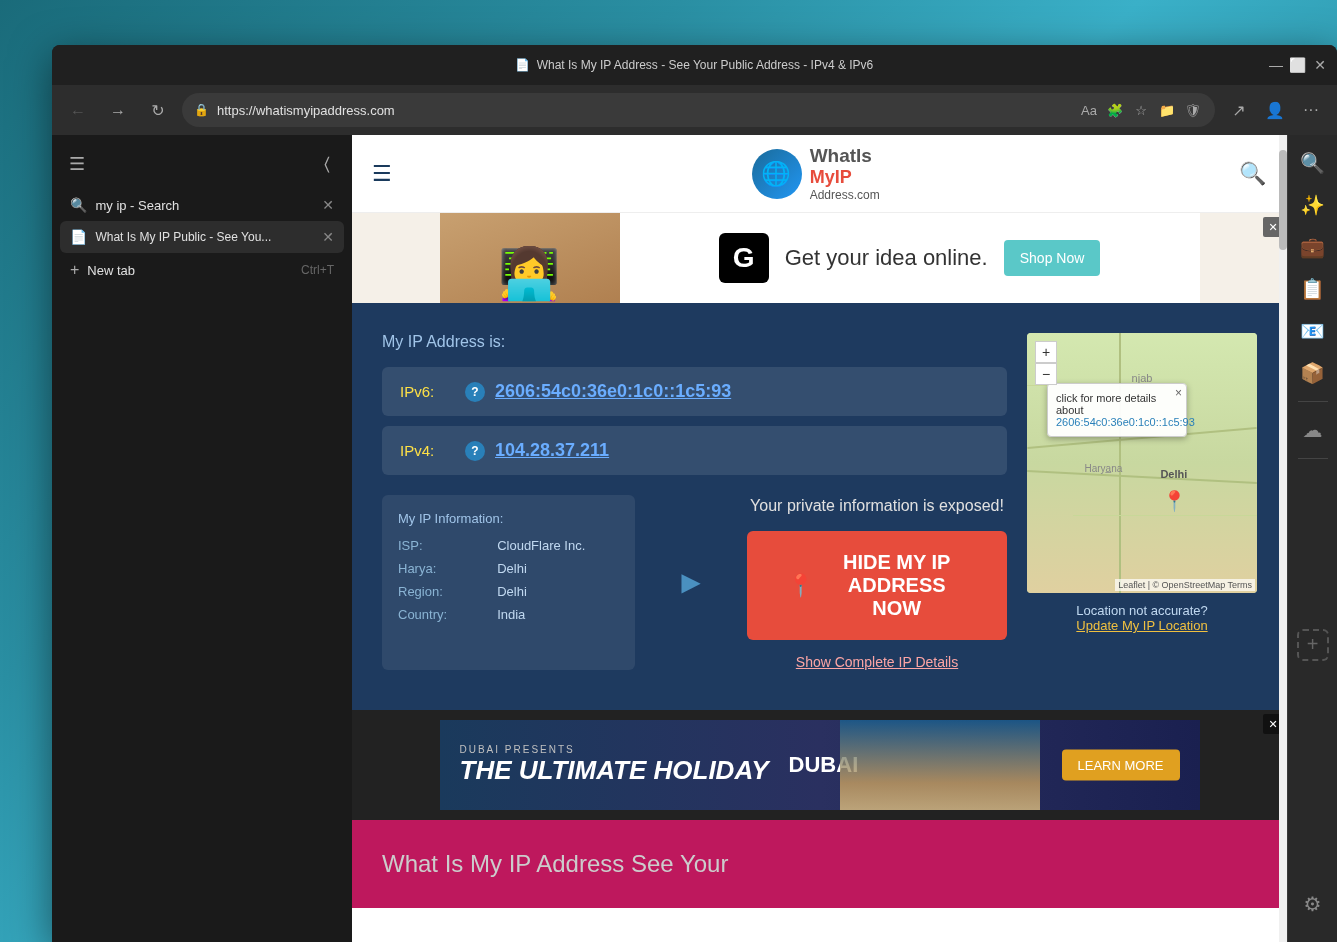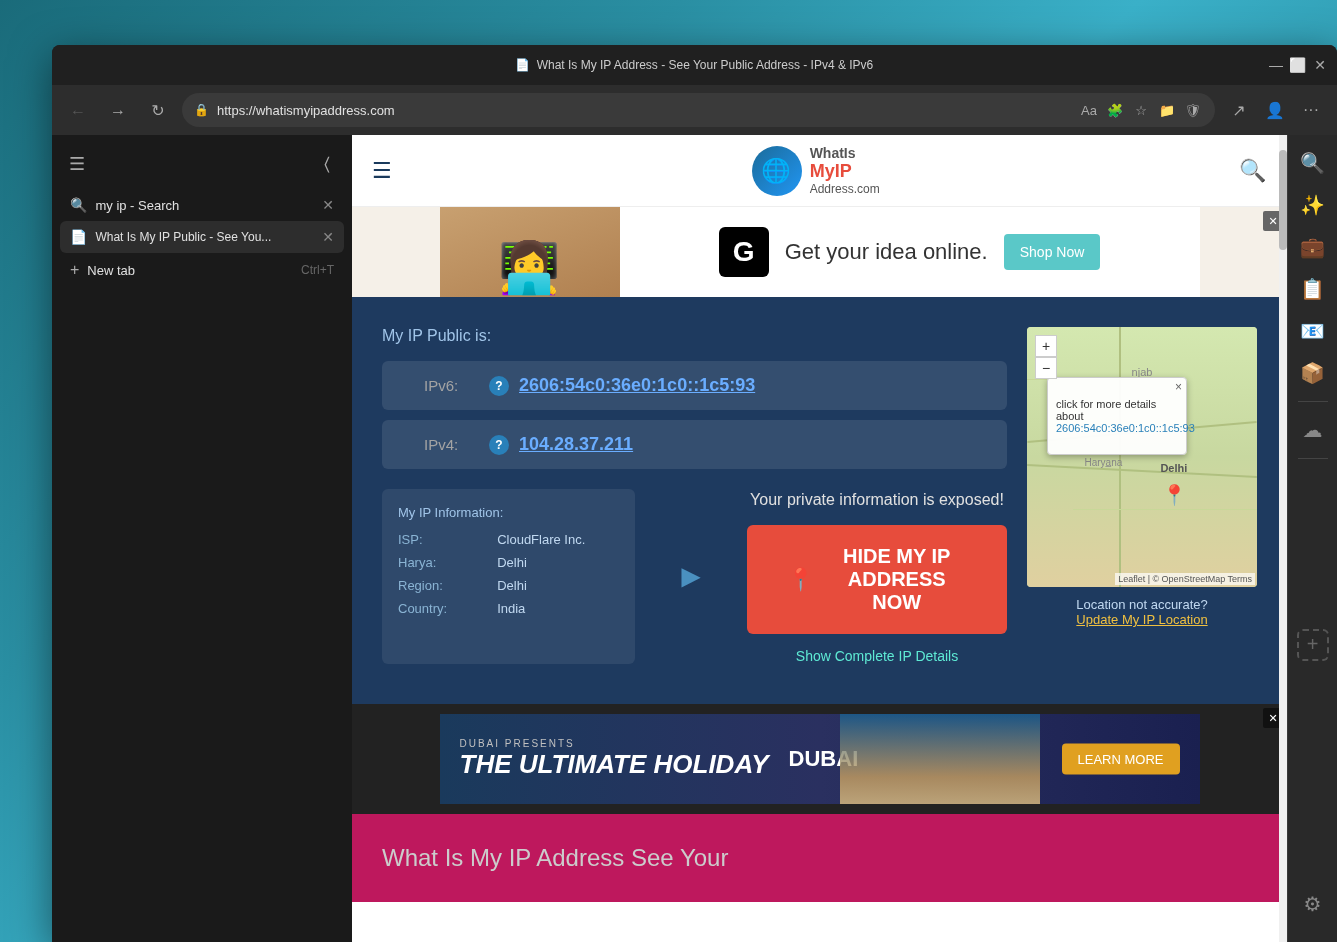--- a/index.html
+++ b/index.html
@@ -240,21 +240,21 @@
       justify-content: center;
       font-size: 24px;
       color: #fff;
       position: relative;
       overflow: hidden;
     }
     .logo-text {
       display: flex;
       flex-direction: column;
     }
-    .logo-whatis { color: #555; font-size: 14px; font-weight: bold; }
+    .logo-whatis { color: #555; font-size: 19px; font-weight: bold; }
     .logo-myip { color: #e74c3c; font-size: 18px; font-weight: bold; }
     .logo-address { color: #555; font-size: 12px; }
     .site-search-icon {
       font-size: 22px;
       color: #333;
       cursor: pointer;
     }
 
     
     .ad-banner {
@@ -363,24 +363,23 @@
     .ip-row {
       background: rgba(255,255,255,0.1);
       border-radius: 6px;
       padding: 14px 18px;
       margin-bottom: 10px;
       display: flex;
       align-items: center;
       gap: 10px;
     }
     .ip-label {
-      color: #a3a3a3;
+      color: #fde047;
       font-size: 15px;
       min-width: 55px;
-      margin-left: 24px;
     }
     .ip-help {
       width: 20px;
       height: 20px;
       background: #2980b9;
       border-radius: 50%;
       display: flex;
       align-items: center;
       justify-content: center;
       color: #fff;
@@ -457,23 +456,24 @@
       cursor: pointer;
       text-align: center;
       width: 260px;
       display: flex;
       align-items: center;
       justify-content: center;
       gap: 12px;
     }
     .hide-btn-icon { font-size: 22px; }
     .show-details {
-      color: #5eead4;
+      color: #fca5a5;
       font-size: 14px;
       cursor: pointer;
+      text-decoration: underline;
     }
 
     
     .ip-right {
       width: 230px;
       display: flex;
       flex-direction: column;
     }
     .map-container {
       width: 230px;
@@ -489,21 +489,21 @@
       background: linear-gradient(to bottom, #d4e8b0 0%, #c8d8a0 50%, #e0d0a0 100%);
       position: relative;
     }
     .map-popup {
       position: absolute;
       top: 50px;
       left: 20px;
       background: rgba(255,255,255,0.95);
       border: 1px solid #ccc;
       border-radius: 4px;
-      padding: 20px 8px;
+      padding: 8px 8px;
       font-size: 11px;
       color: #333;
       max-width: 140px;
       box-shadow: 0 2px 6px rgba(0,0,0,0.3);
     }
     .map-popup::after {
       content: '×';
       position: absolute;
       top: 2px;
       right: 4px;
@@ -803,21 +803,21 @@
             </div>
             <span class="ad-headline">Get your idea online.</span>
             <button class="ad-button">Shop Now</button>
           </div>
         </div>
         <div class="ad-close">✕</div>
       </div>
 
       <div class="ip-section">
         <div class="ip-left">
-          <div class="ip-title">My IP Public is:</div>
+          <div class="ip-title">My IP Address is:</div>
 
           <div class="ip-row">
             <span class="ip-label">IPv6:</span>
             <div class="ip-help">?</div>
             <span class="ip-value">2606:54c0:36e0:1c0::1c5:93</span>
           </div>
 
           <div class="ip-row">
             <span class="ip-label">IPv4:</span>
             <div class="ip-help">?</div>

